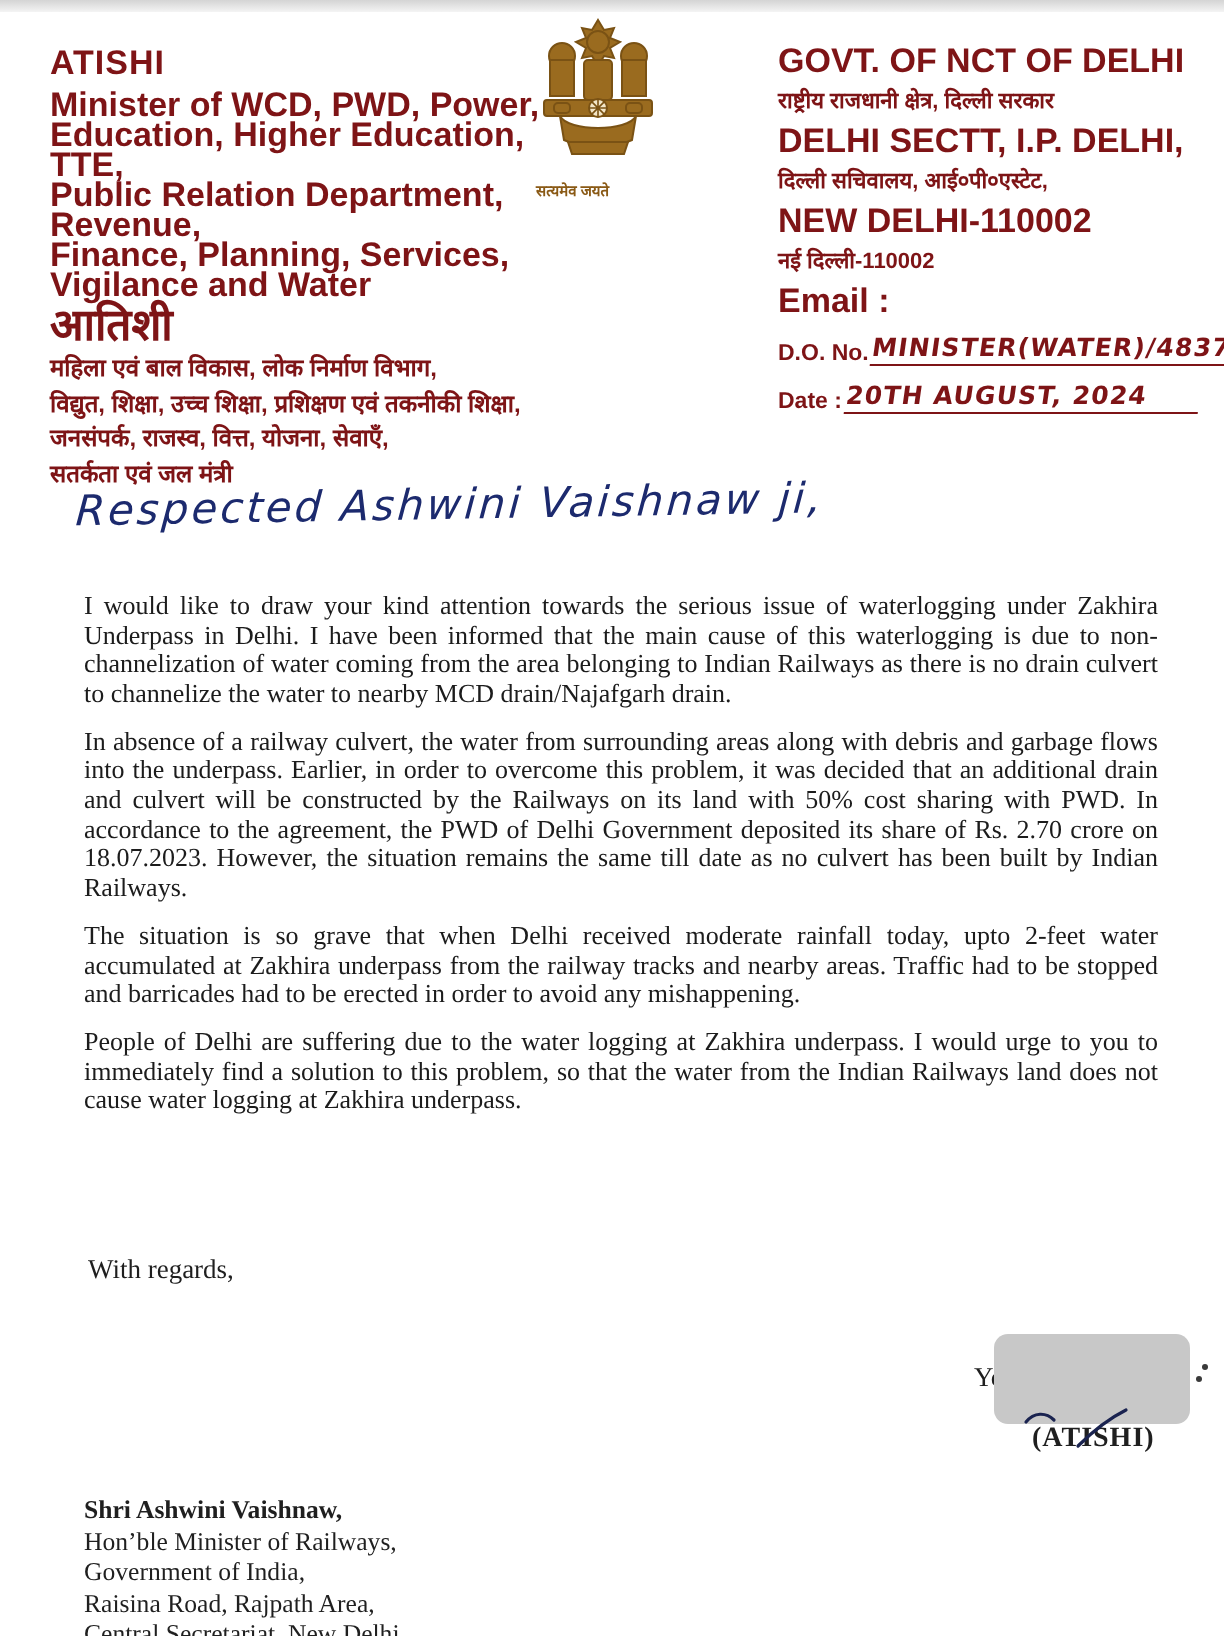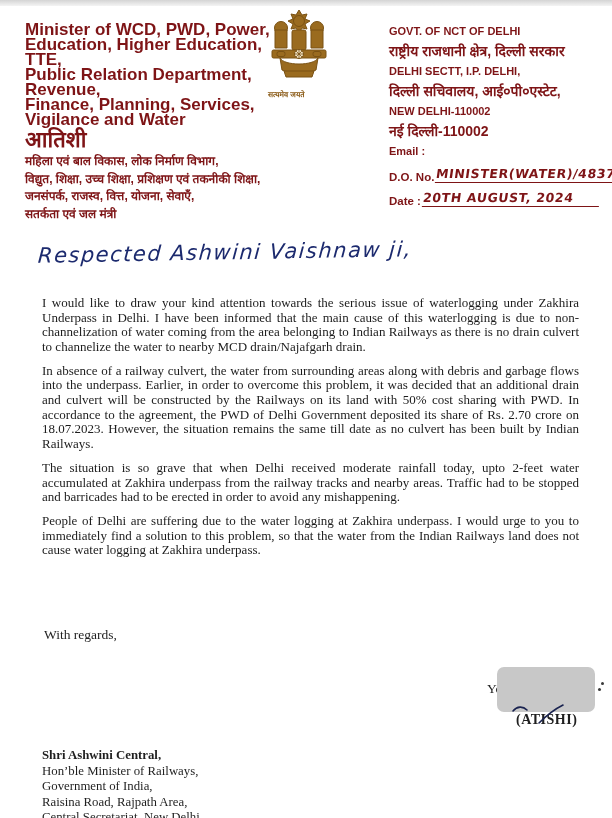--- a/index.html
+++ b/index.html
@@ -31,22 +31,22 @@
   .emblem-wrap .caption{
     font-size:7.5px;color:#8a5a16;font-weight:bold;margin-top:1px;
     font-family:"Liberation Sans", sans-serif;
   }
   .hdr-right{
     position:absolute;left:389px;top:21px;width:210px;
     font-family:"Liberation Sans", sans-serif;
     color:#7e1416;
   }
   .hdr-right div{line-height:20px;}
-  .hdr-right .en{font-size:11px;font-weight:bold;}
-  .hdr-right .hi{font-size:14px;font-weight:bold;}
+  .hdr-right .en{font-size:17px;font-weight:bold;}
+  .hdr-right .hi{font-size:11px;font-weight:bold;}
   
   .ref-row{
     position:absolute;left:389px;width:211px;
     display:flex;align-items:flex-end;
     color:#7e1416;
   }
   .ref-row .lbl{
     font-family:"Liberation Sans", sans-serif;
     font-size:11.5px;font-weight:bold;white-space:nowrap;
     padding-right:2px;
@@ -105,20 +105,21 @@
     font-size:12.8px;line-height:15.6px;
   }
   .addressee .name{font-weight:bold;}
 </style>
 </head>
 <body>
 
 <div class="scan-strip"></div>
 
 <div class="hdr-left">
+  <div class="name-en">ATISHI</div>
   <div class="dept-en">
     <div>Minister of WCD, PWD, Power,</div>
     <div>Education, Higher Education, TTE,</div>
     <div>Public Relation Department, Revenue,</div>
     <div>Finance, Planning, Services,</div>
     <div>Vigilance and Water</div>
   </div>
   <div class="name-hi">आतिशी</div>
   <div class="dept-hi">
     <div>महिला एवं बाल विकास, लोक निर्माण विभाग,</div>
@@ -188,18 +189,18 @@
 
 <div class="yours">Yours sincerely,</div>
 <div class="sig-redaction"></div>
 <div class="sig-specks"></div>
 <div class="signatory">(ATISHI)</div>
 <svg class="sig-stroke" width="92" height="24" viewBox="0 0 92 24">
   <path d="M8 8 C12 3 18 3 22 7 M34 20 C42 12 50 6 58 2" stroke="#1a2350" stroke-width="1.6" fill="none" stroke-linecap="round"></path>
 </svg>
 
 <div class="addressee">
-  <div class="name">Shri Ashwini Central,</div>
+  <div class="name">Shri Ashwini Vaishnaw,</div>
   <div>Hon’ble Minister of Railways,</div>
   <div>Government of India,</div>
   <div>Raisina Road, Rajpath Area,</div>
   <div>Central Secretariat, New Delhi</div>
 </div>
 
 </body></html>

